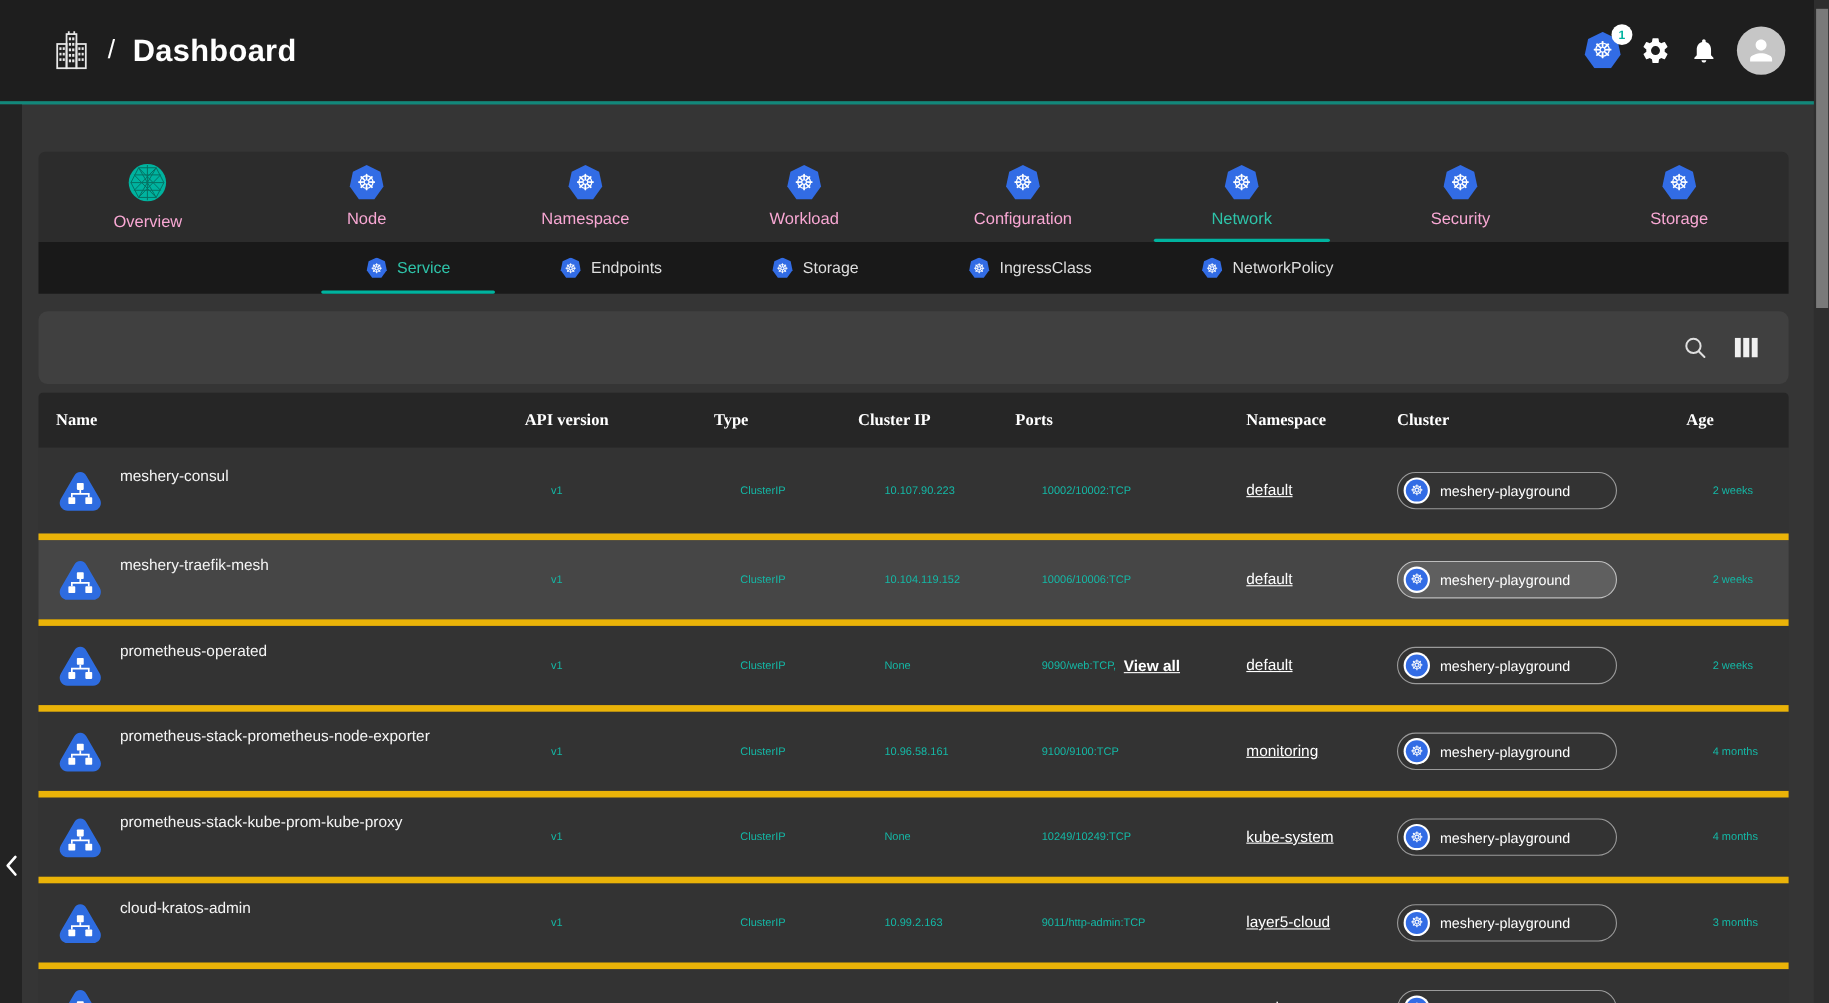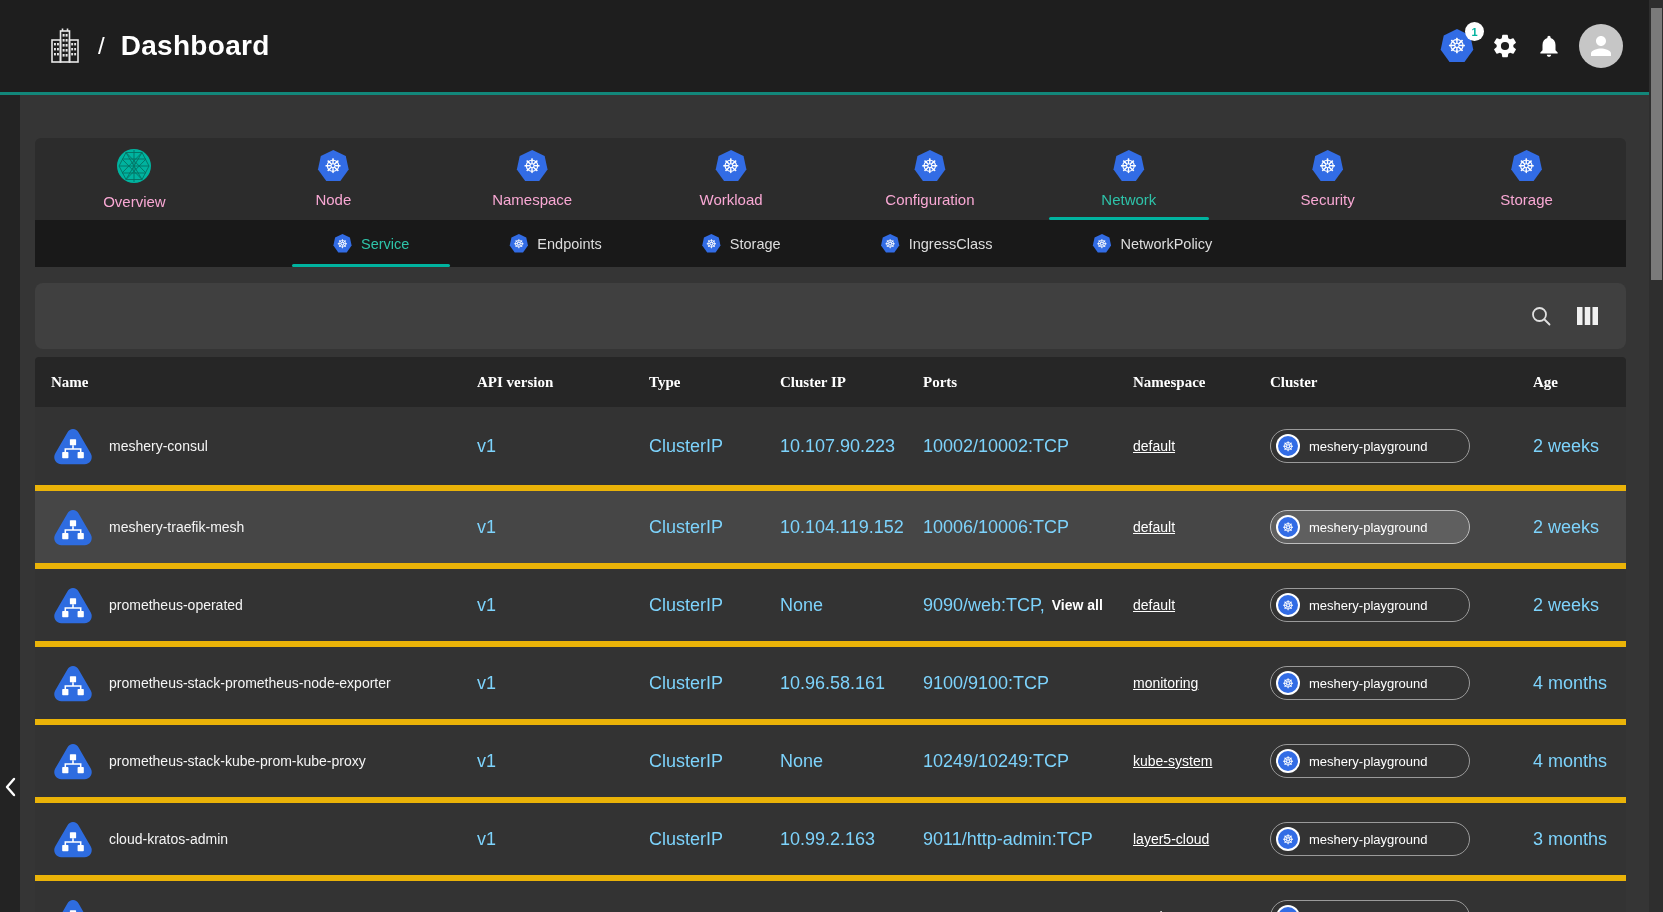--- a/index.html
+++ b/index.html
@@ -90,25 +90,25 @@
   .thead, .row {
     display: grid;
     grid-template-columns: 426px 172px 131px 143px 210px 137px 263px 1fr;
     align-items: center; padding-left: 16px;
   }
   .thead { height: 50px; background: #262626; border-radius: 4px 4px 0 0; font-family: Liberation Serif, serif; }
   .th { font-size: 15px; font-weight: 700; color: #ffffff; cursor: pointer; }
   .row { height: 78px; background: #333333; cursor: pointer; }
   .row + .row { border-top: 6px solid #eab308; }
   .row.highlighted { background: #464646; }
-  .cell { font-size: 18px; color: #7dd3fc; }
-  .name-cell { display: flex; align-items: center; gap: 14px; }
+  .cell { font-size: 10px; color: #14b8a6; margin-left: 24px; }
+  .name-cell { display: flex; align-items: flex-start; gap: 14px; }
   .name-text { font-size: 14px; color: #f5f5f5; }
   .ports-cell { display: flex; align-items: center; gap: 7px; }
-  .view-all { color: #ffffff; font-size: 14px; font-weight: 600; }
+  .view-all { color: #ffffff; text-decoration: underline; font-size: 14px; font-weight: 600; }
   .view-all:empty { display: none; }
   .ns-link { color: #ffffff; text-decoration: underline; font-size: 14px; }
 
   .chip {
     display: inline-flex; align-items: center; gap: 9px;
     width: 200px; height: 34px; border-radius: 17px;
     border: 1px solid #9a9a9a; background: transparent; padding: 0 12px 0 5px;
     cursor: pointer;
   }
   .row.highlighted .chip { background: #5f5f5f; border-color: #bdbdbd; }

